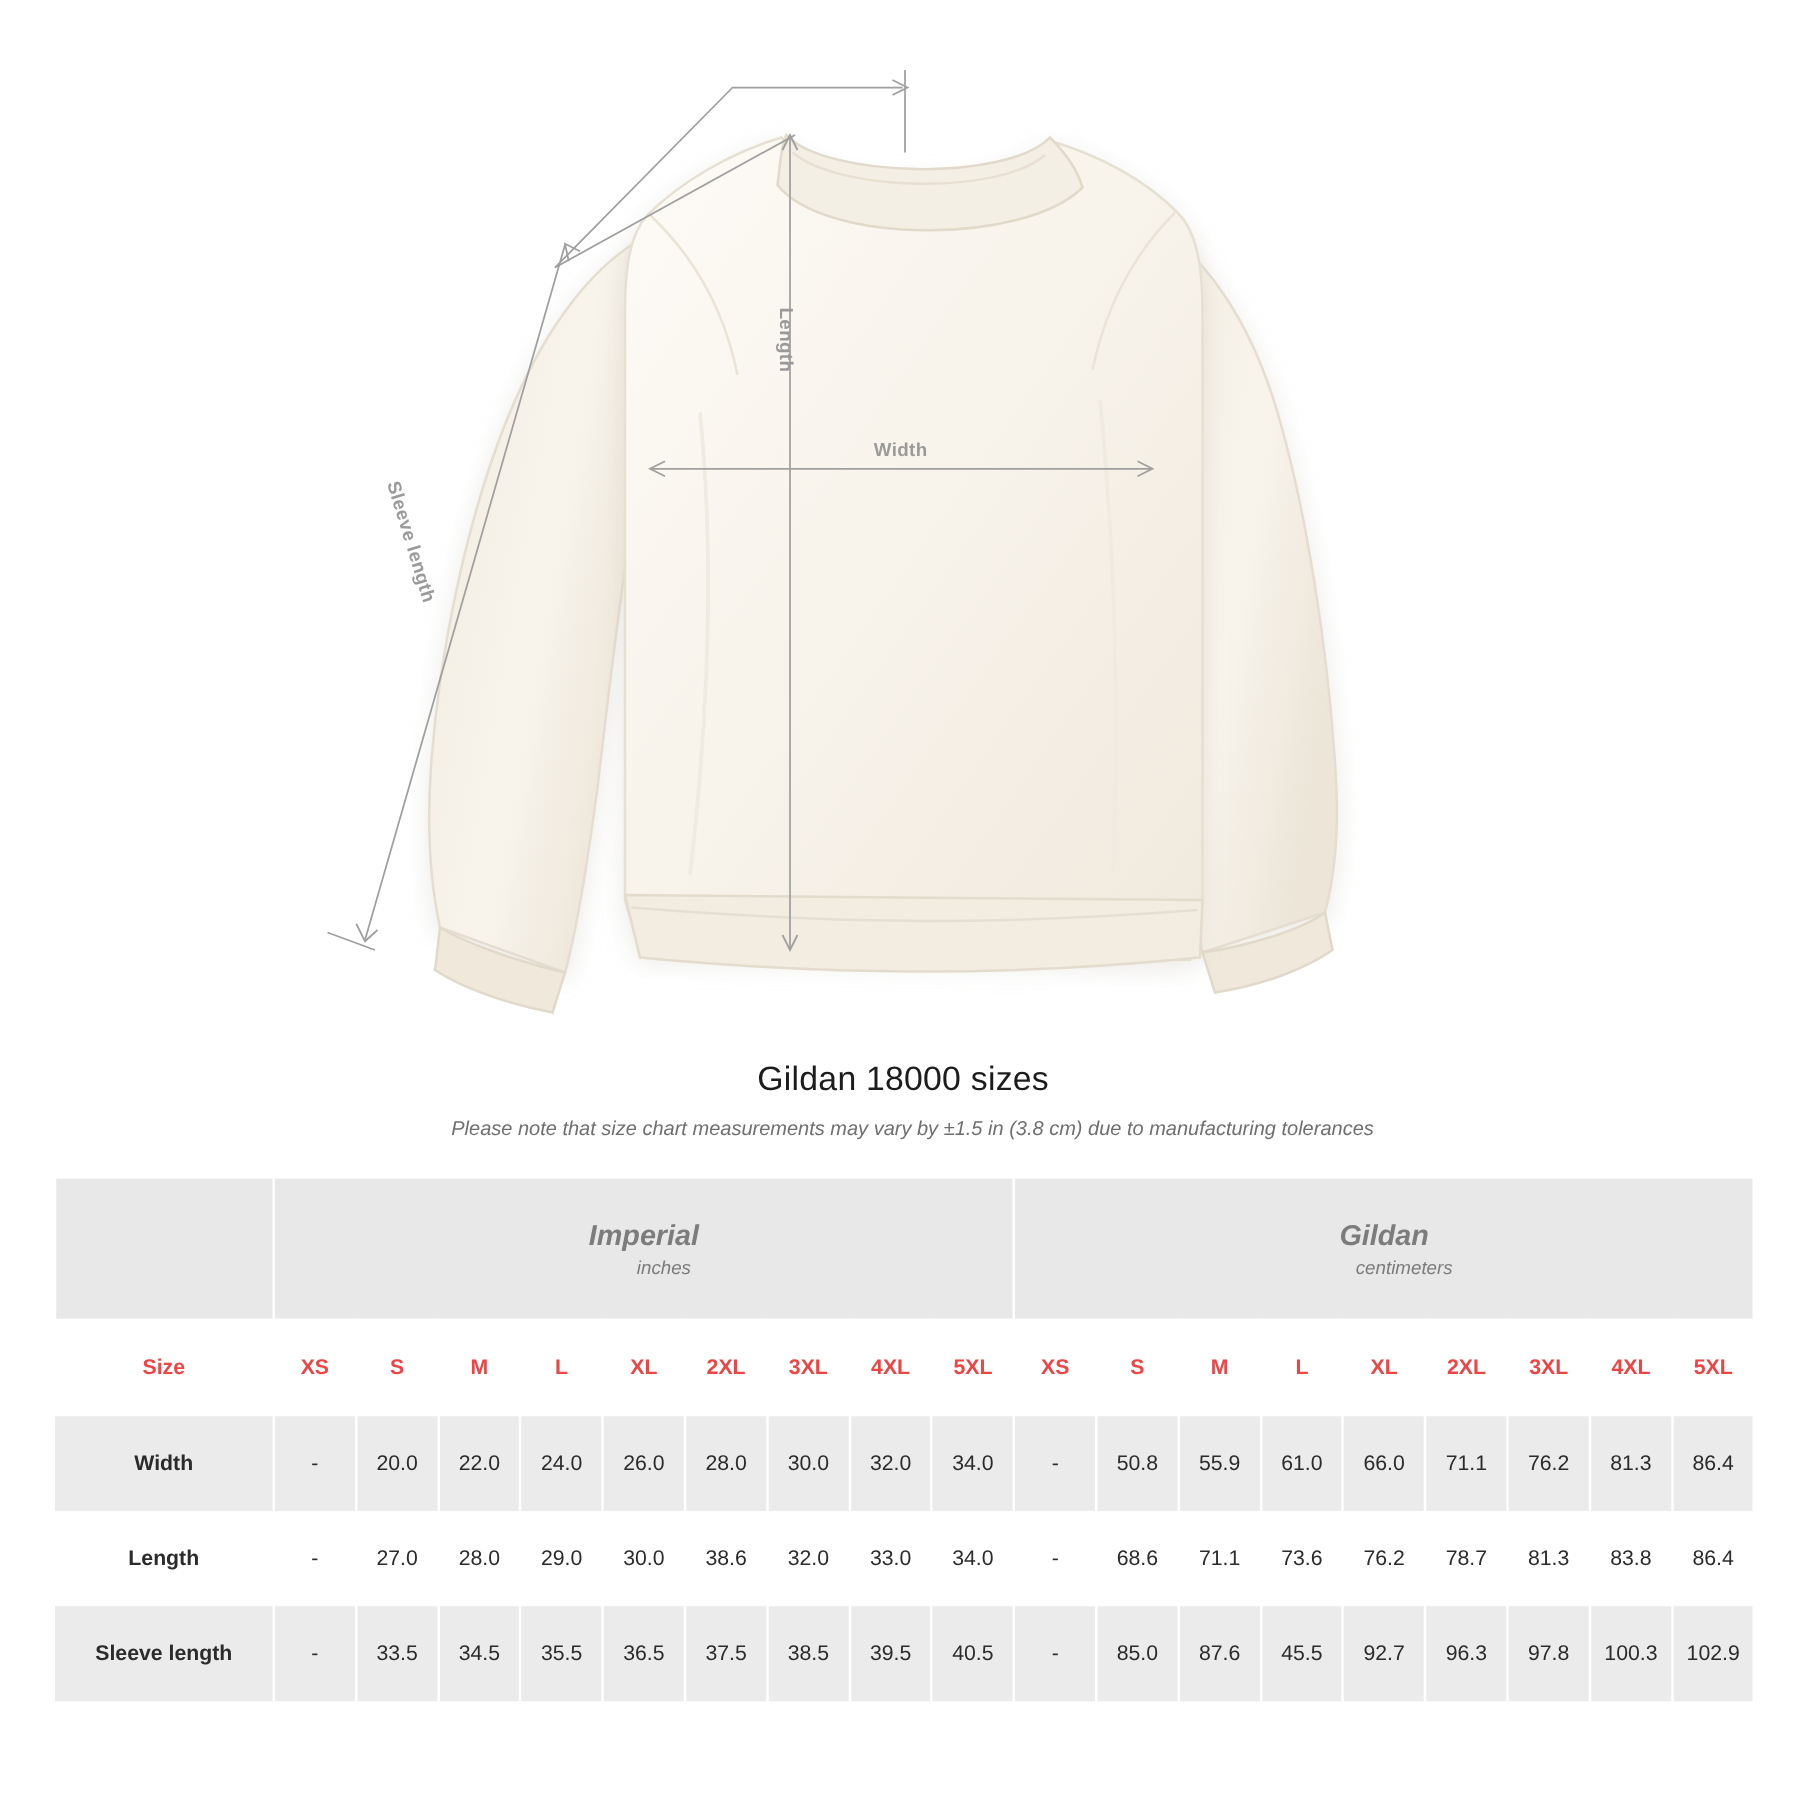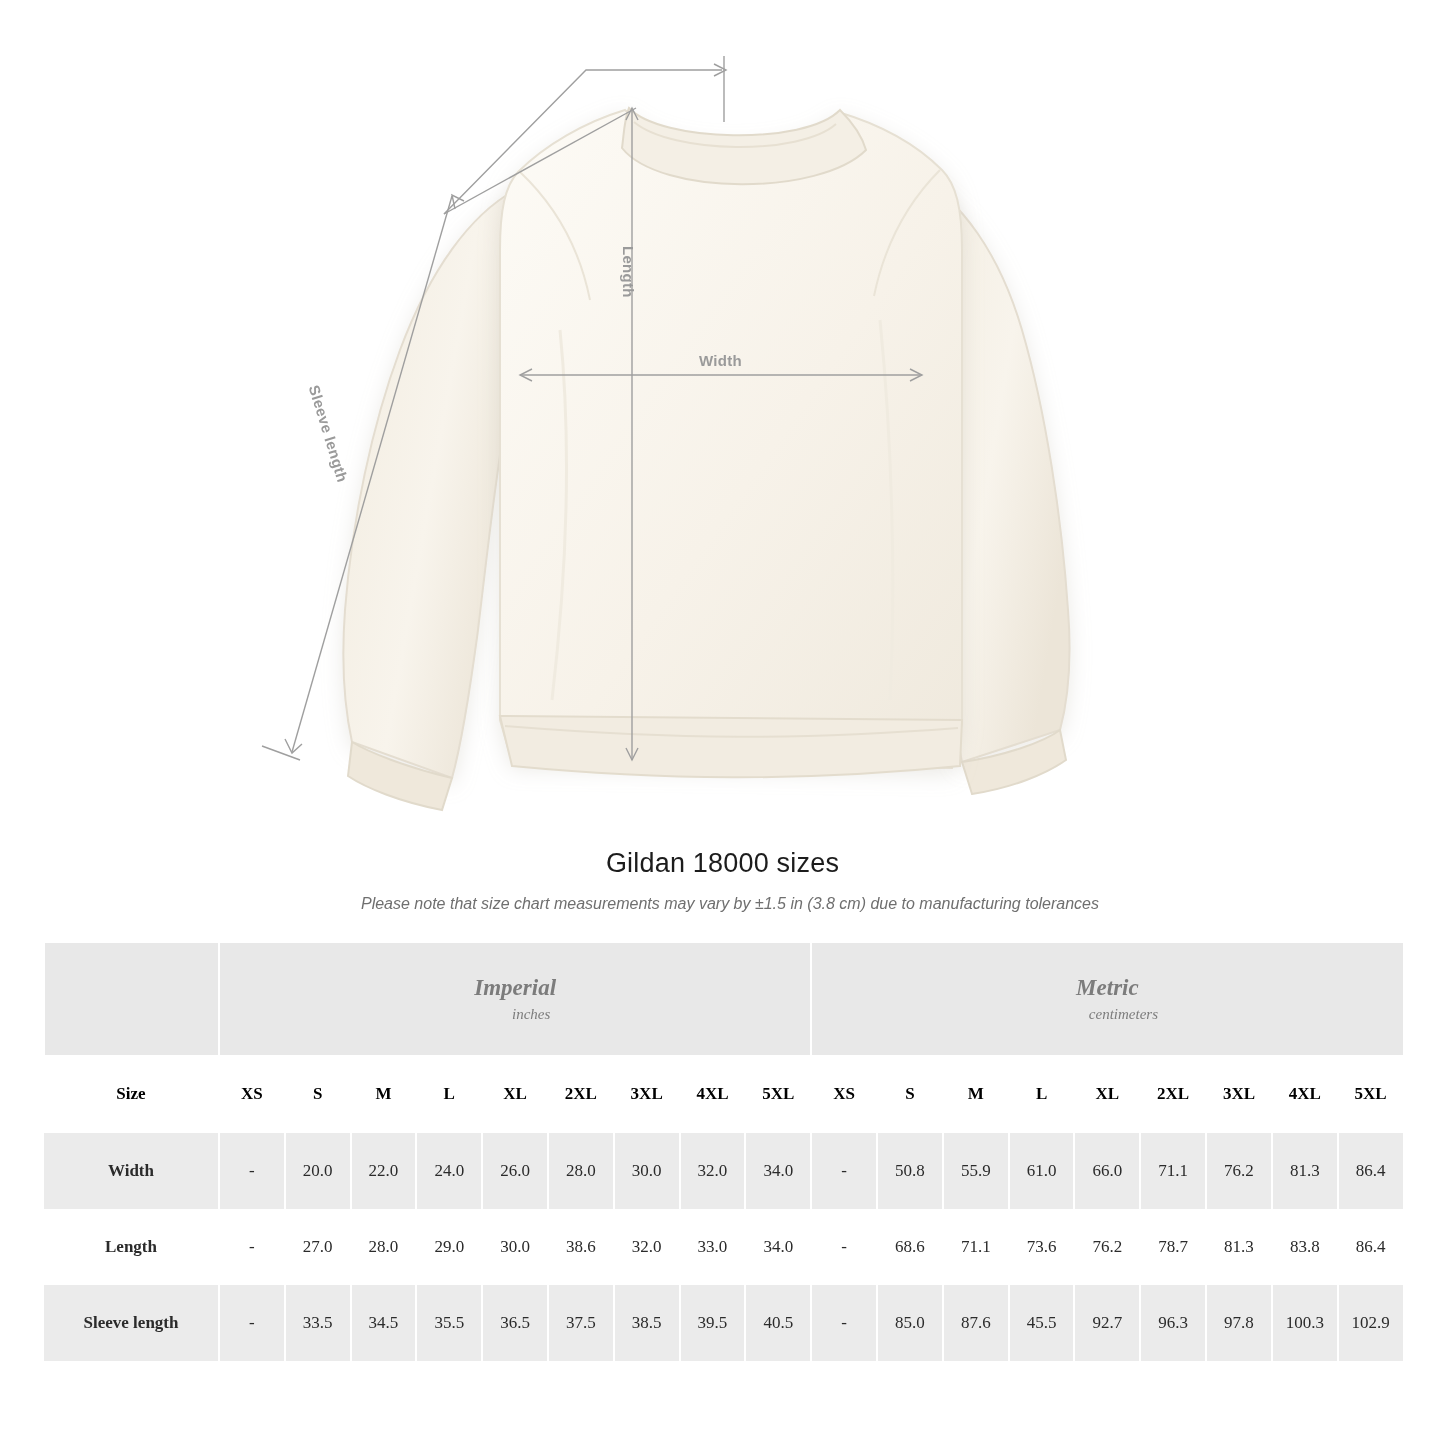--- a/index.html
+++ b/index.html
@@ -72,21 +72,20 @@
     font-size: 16px;
     font-style: italic;
     color: #6f6f6f;
     padding-left: 15px;
   }
 
   
   .table-wrap {
     margin: 30px 43px 0 43px;
     width: 1359px;
-    font-family: Liberation Serif, serif;
   }
   table.size-table {
     border-collapse: collapse;
     width: 100%;
     table-layout: fixed;
   }
   table.size-table td, table.size-table th {
     padding: 0;
     text-align: center;
     vertical-align: middle;
@@ -117,21 +116,21 @@
 
   tr.size-row td {
     height: 78px;
     background: #ffffff;
     font-weight: normal;
   }
   tr.size-row td.rowhead,
   tr.size-row td.sizecell {
     font-size: 17px;
     font-weight: bold;
-    color: #000000;
+    color: #ef4444;
   }
   tr.data-row td { height: 76px; }
   tr.data-row.alt td { background: #ebebeb; }
   tr.data-row td.rowhead {
     font-weight: bold;
     font-size: 17px;
   }
   td.rowhead { width: 175px; }
 
   
@@ -232,21 +231,21 @@
       <col span="18" style="width:65.8px">
     </colgroup>
     <tbody>
       <tr class="unit-band">
         <td></td>
         <td colspan="9">
           <div class="unit-name">Imperial</div>
           <div class="unit-sub">inches</div>
         </td>
         <td colspan="9">
-          <div class="unit-name">Metric</div>
+          <div class="unit-name">Gildan</div>
           <div class="unit-sub">centimeters</div>
         </td>
       </tr>
 
       <tr class="size-row">
         <td class="rowhead">Size</td>
         <td class="sizecell">XS</td>
         <td class="sizecell">S</td>
         <td class="sizecell">M</td>
         <td class="sizecell">L</td>

